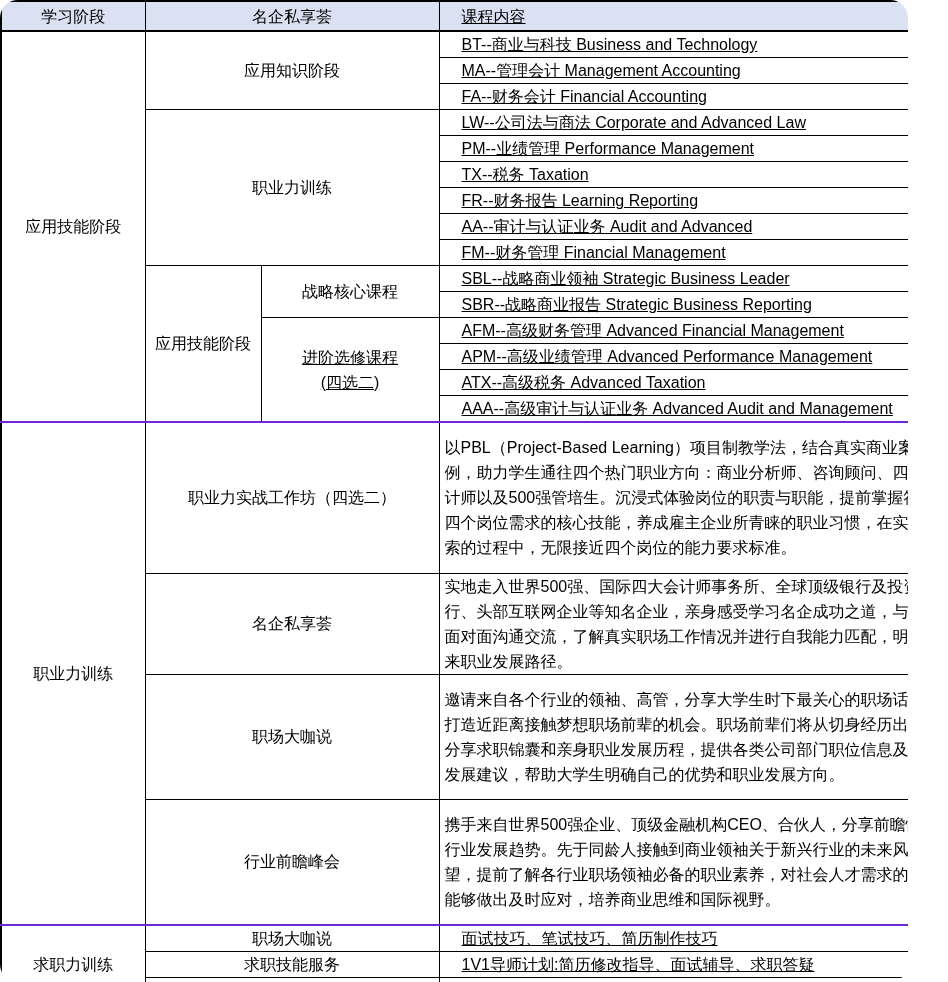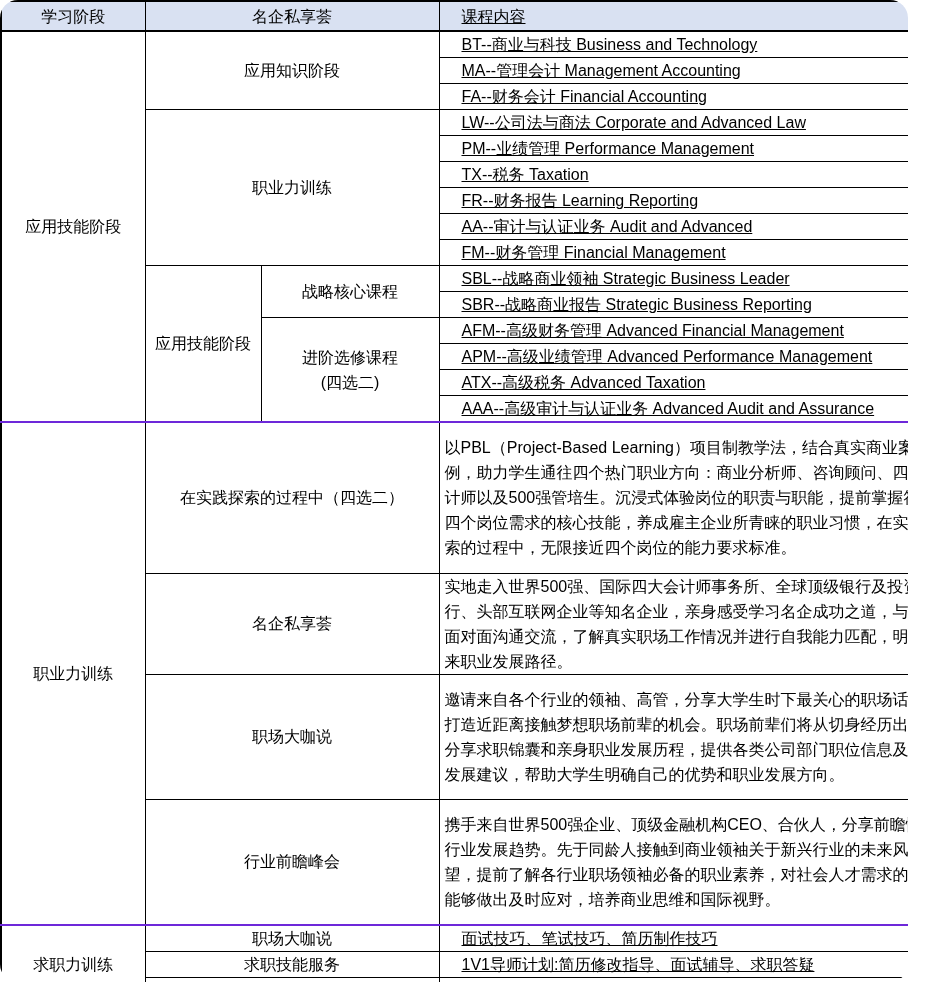--- a/index.html
+++ b/index.html
@@ -42,21 +42,21 @@
   tr.h-workshop { height: 151px; }
   tr.h-visits   { height: 99px;  }
   tr.h-talks    { height: 125px; }
   tr.h-summit   { height: 126px; }
   td.para {
     text-align: left;
     line-height: 25px;
     padding: 0 3px 0 5px;
     vertical-align: middle;
   }
-  .two-line div { line-height: 25px; }
+  .two-line div { line-height: 25px; text-decoration: underline; }
 </style>
 </head>
 <body>
 
 <div id="page">
   <table class="curriculum">
     <colgroup>
       <col style="width:144px">
       <col style="width:116px">
       <col style="width:178px">
@@ -117,26 +117,26 @@
       </td>
       <td class="l">AFM--高级财务管理 Advanced Financial Management</td>
     </tr>
     <tr class="row">
       <td class="l">APM--高级业绩管理 Advanced Performance Management</td>
     </tr>
     <tr class="row">
       <td class="l">ATX--高级税务 Advanced Taxation</td>
     </tr>
     <tr class="row">
-      <td class="l">AAA--高级审计与认证业务 Advanced Audit and Assurance</td>
+      <td class="l">AAA--高级审计与认证业务 Advanced Audit and Management</td>
     </tr>
 
     <tr class="sec-top h-workshop">
       <td class="c" rowspan="4">职业力训练</td>
-      <td class="c" colspan="2">在实践探索的过程中（四选二）</td>
+      <td class="c" colspan="2">职业力实战工作坊（四选二）</td>
       <td class="para">以PBL（Project-Based Learning）项目制教学法，结合真实商业案例，助力学生通往四个热门职业方向：商业分析师、咨询顾问、四大审计师以及500强管培生。沉浸式体验岗位的职责与职能，提前掌握符合四个岗位需求的核心技能，养成雇主企业所青睐的职业习惯，在实践探索的过程中，无限接近四个岗位的能力要求标准。</td>
     </tr>
     <tr class="h-visits">
       <td class="c" colspan="2">名企私享荟</td>
       <td class="para">实地走入世界500强、国际四大会计师事务所、全球顶级银行及投资银行、头部互联网企业等知名企业，亲身感受学习名企成功之道，与高管面对面沟通交流，了解真实职场工作情况并进行自我能力匹配，明晰未来职业发展路径。</td>
     </tr>
     <tr class="h-talks">
       <td class="c" colspan="2">职场大咖说</td>
       <td class="para">邀请来自各个行业的领袖、高管，分享大学生时下最关心的职场话题，打造近距离接触梦想职场前辈的机会。职场前辈们将从切身经历出发，分享求职锦囊和亲身职业发展历程，提供各类公司部门职位信息及职业发展建议，帮助大学生明确自己的优势和职业发展方向。</td>
     </tr>

